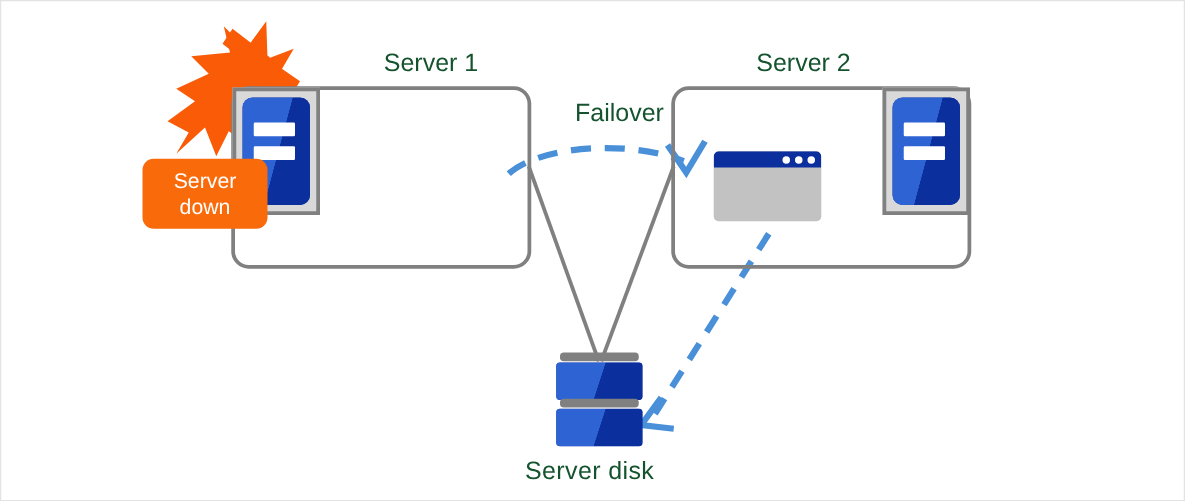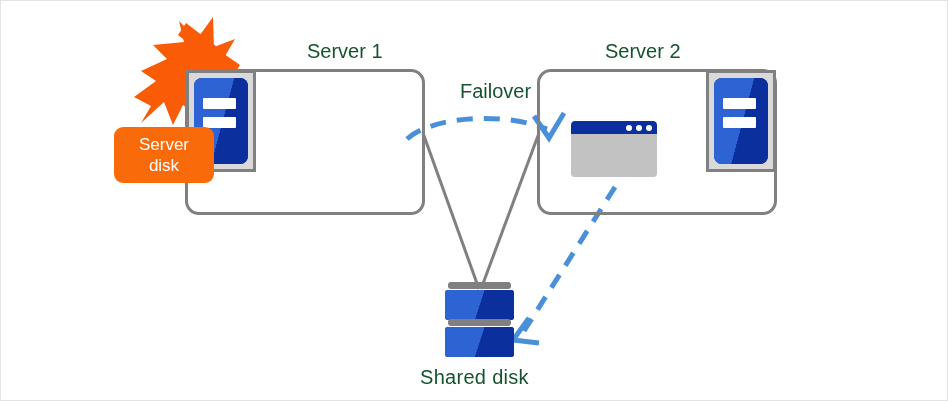--- a/index.html
+++ b/index.html
@@ -234,21 +234,21 @@
 
   <div id="disk">
     <div class="plate p1"></div>
     <div class="slab s1"></div>
     <div class="plate p2"></div>
     <div class="slab s2"></div>
   </div>
 
   <div class="server-down-box">
     <span>Server</span>
-    <span>disk</span>
+    <span>down</span>
   </div>
 
   <div class="lbl lbl-server1">Server 1</div>
   <div class="lbl lbl-server2">Server 2</div>
   <div class="lbl lbl-failover">Failover</div>
-  <div class="lbl lbl-disk">Shared disk</div>
+  <div class="lbl lbl-disk">Server disk</div>
 
 </div>
 
 </body></html>

